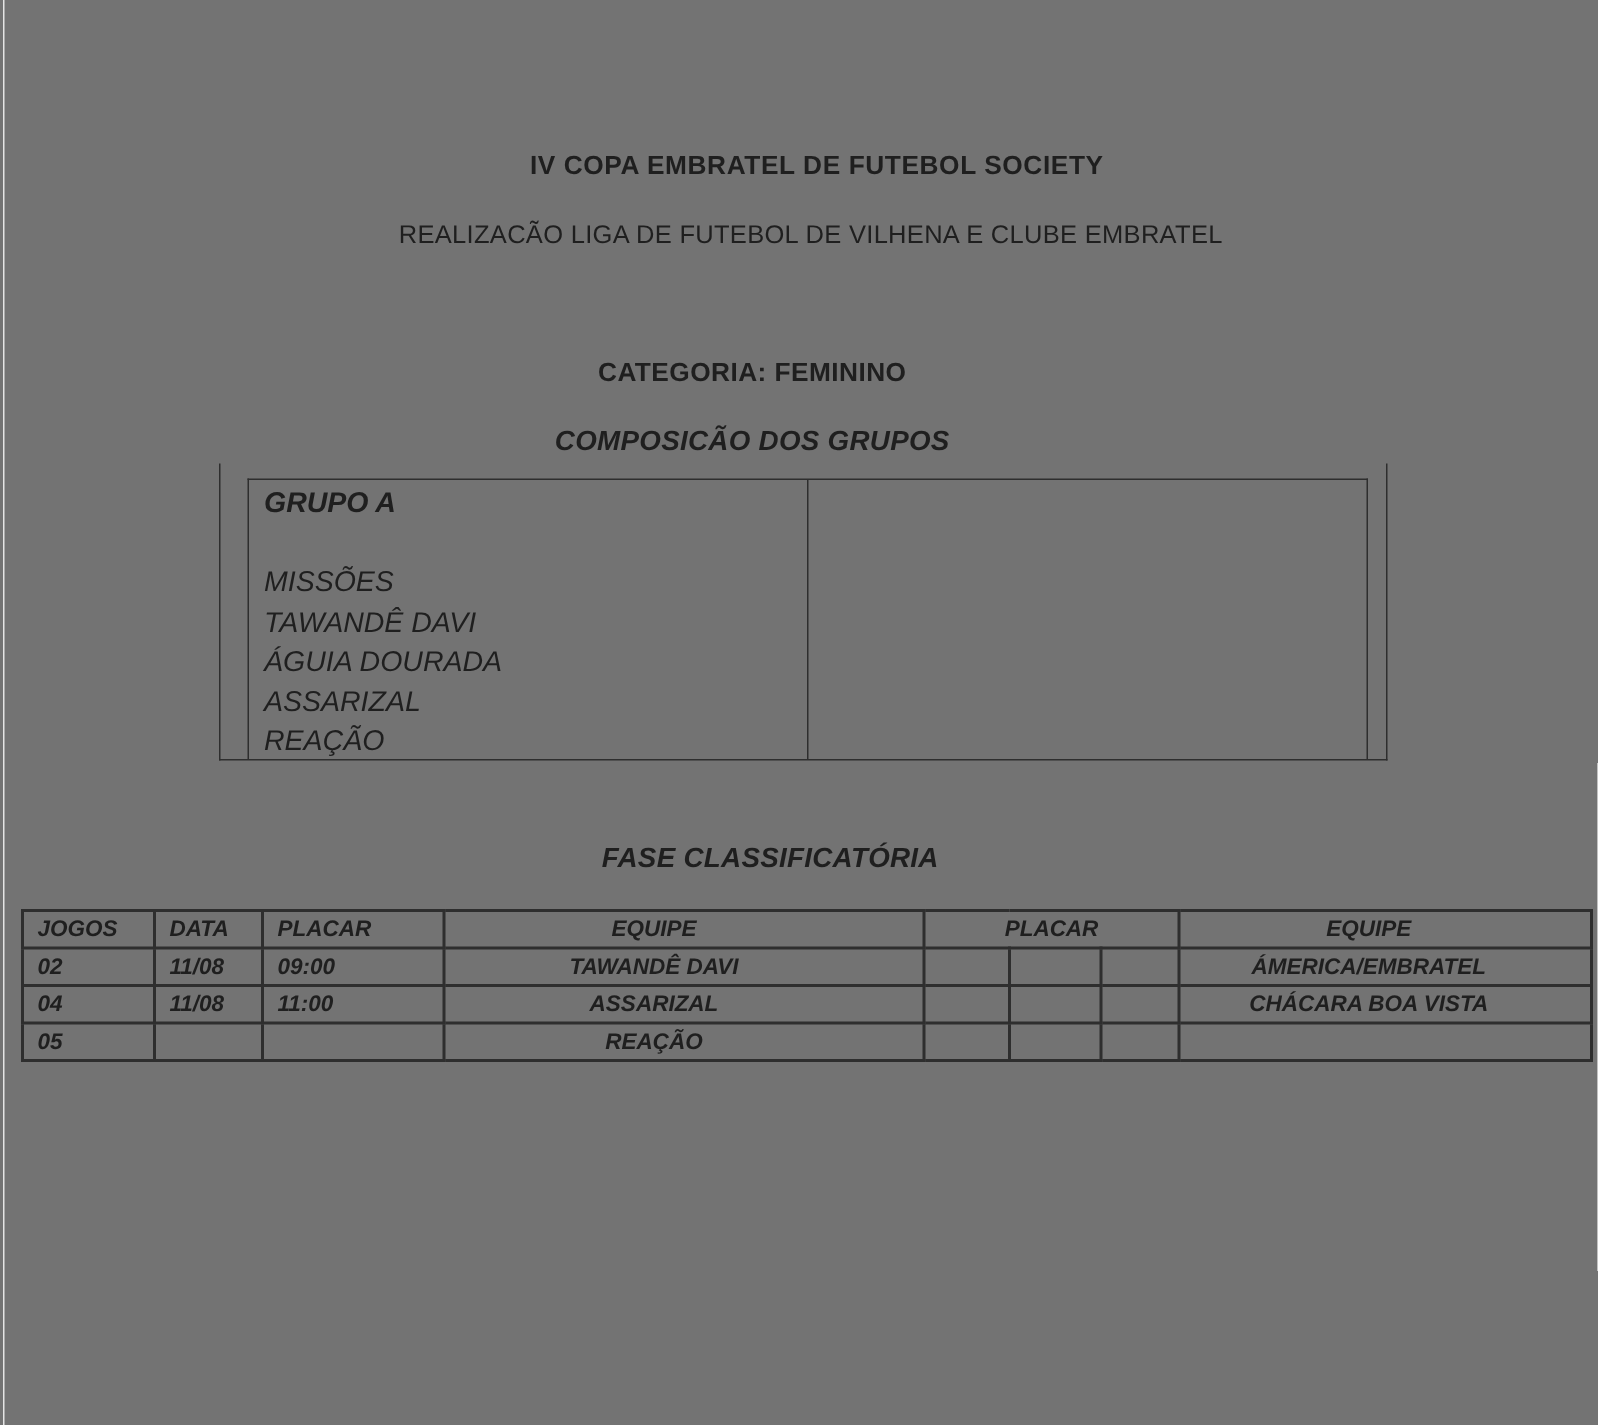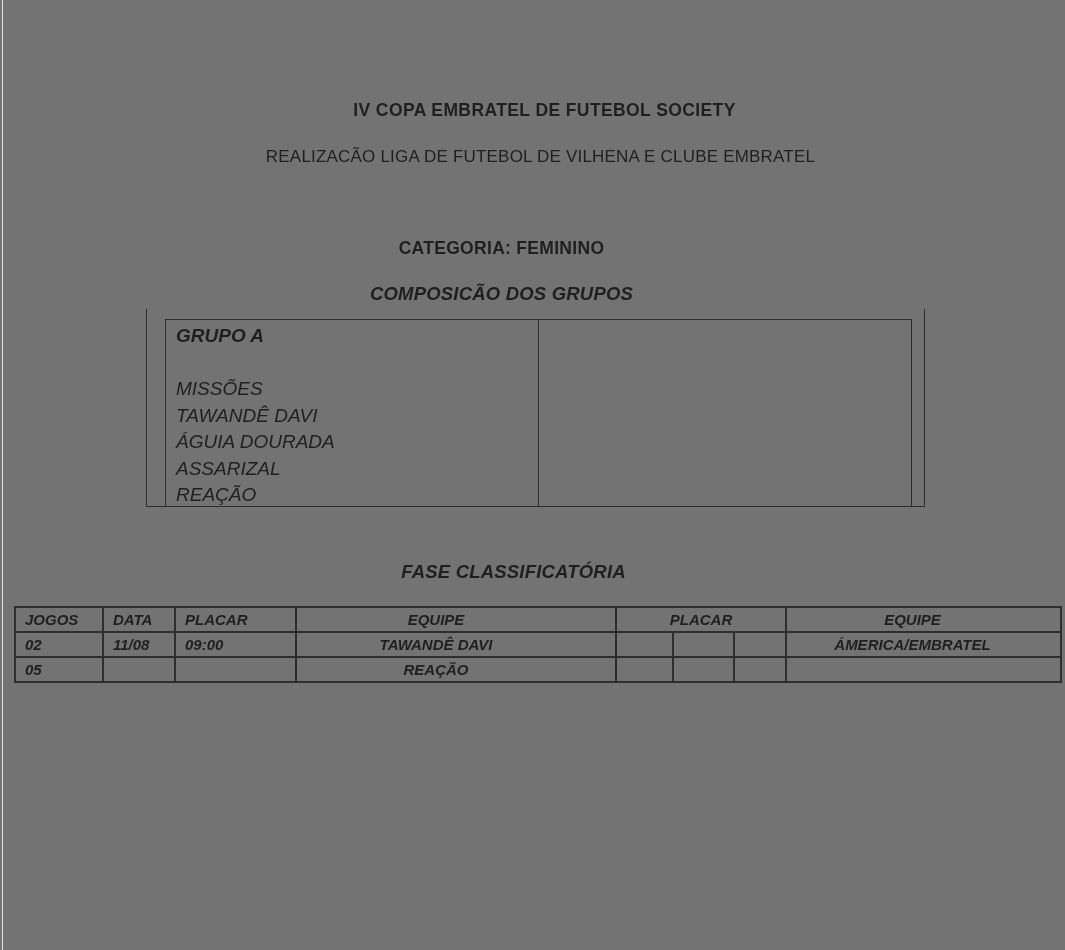--- a/index.html
+++ b/index.html
@@ -99,20 +99,30 @@
         <td class="al">02</td>
         <td class="al">11/08</td>
         <td class="al">09:00</td>
         <td class="teamA">TAWANDÊ DAVI</td>
         <td class="ac"></td>
         <td class="ac"></td>
         <td class="ac"></td>
         <td class="teamB">ÁMERICA/EMBRATEL</td>
       </tr>
       <tr>
+        <td class="al">04</td>
+        <td class="al">11/08</td>
+        <td class="al">11:00</td>
+        <td class="teamA">ASSARIZAL</td>
+        <td class="ac"></td>
+        <td class="ac"></td>
+        <td class="ac"></td>
+        <td class="teamB">CHÁCARA BOA VISTA</td>
+      </tr>
+      <tr>
         <td class="al">05</td>
         <td class="al"></td>
         <td class="al"></td>
         <td class="teamA">REAÇÃO</td>
         <td class="ac"></td>
         <td class="ac"></td>
         <td class="ac"></td>
         <td class="teamB"></td>
       </tr>
     </tbody>

